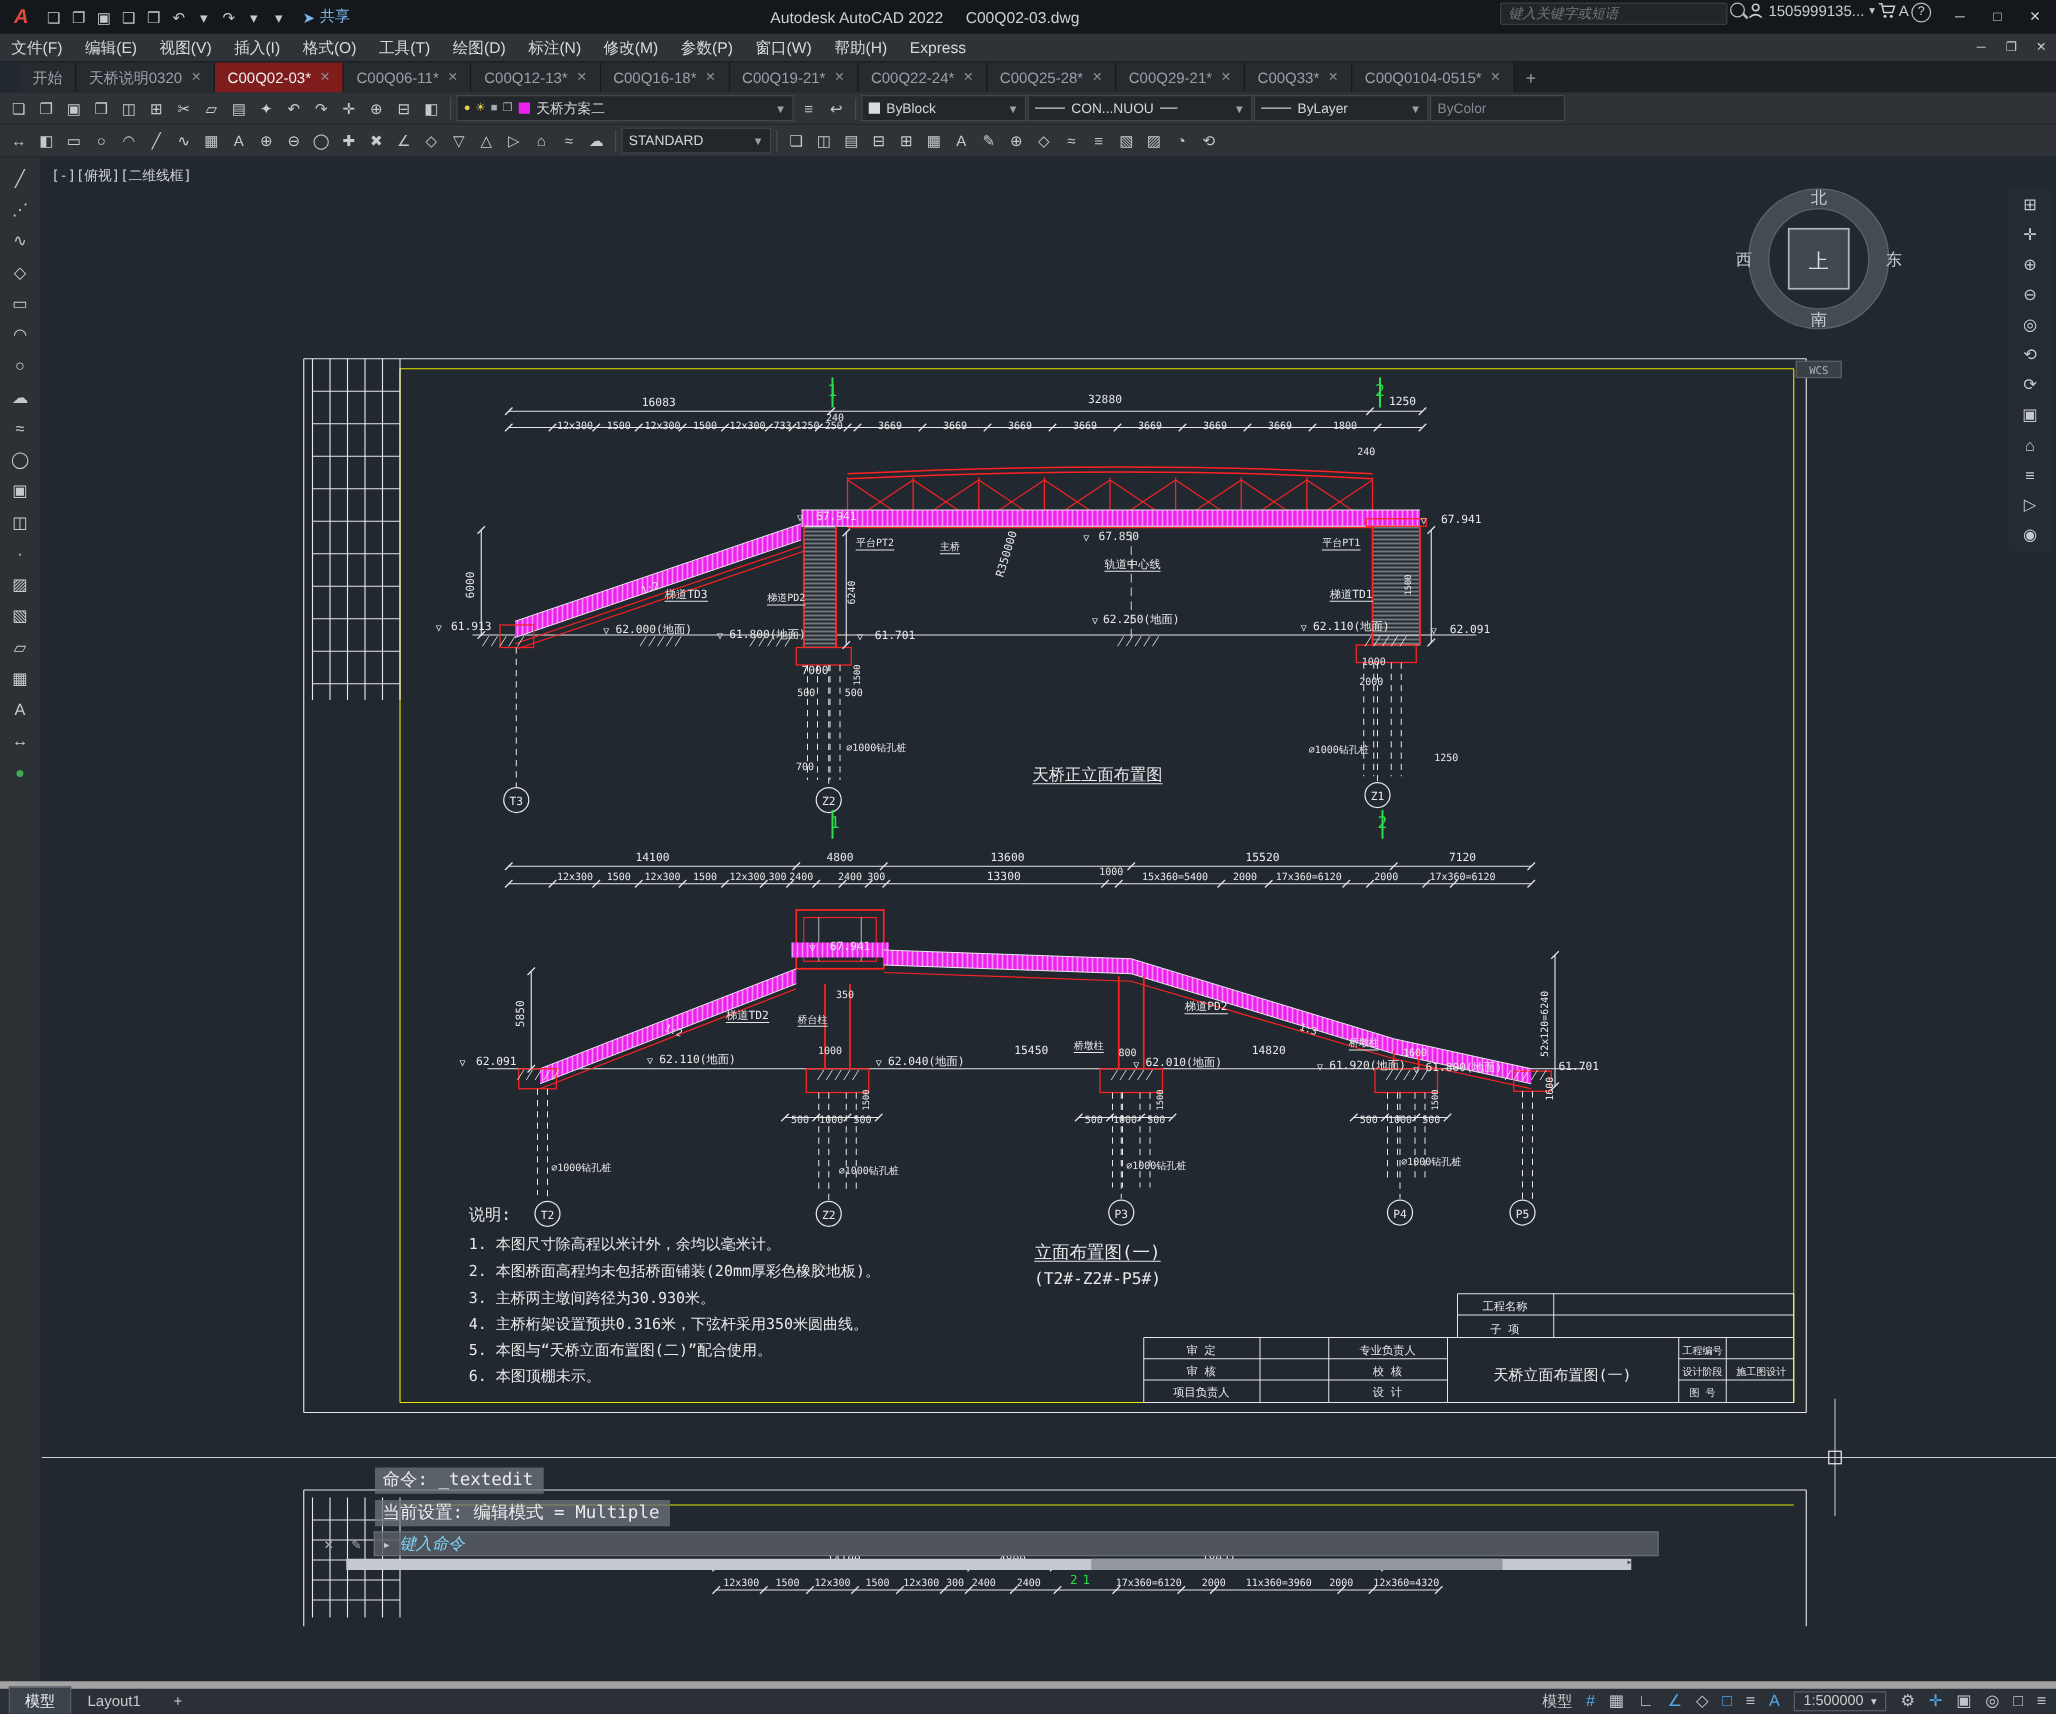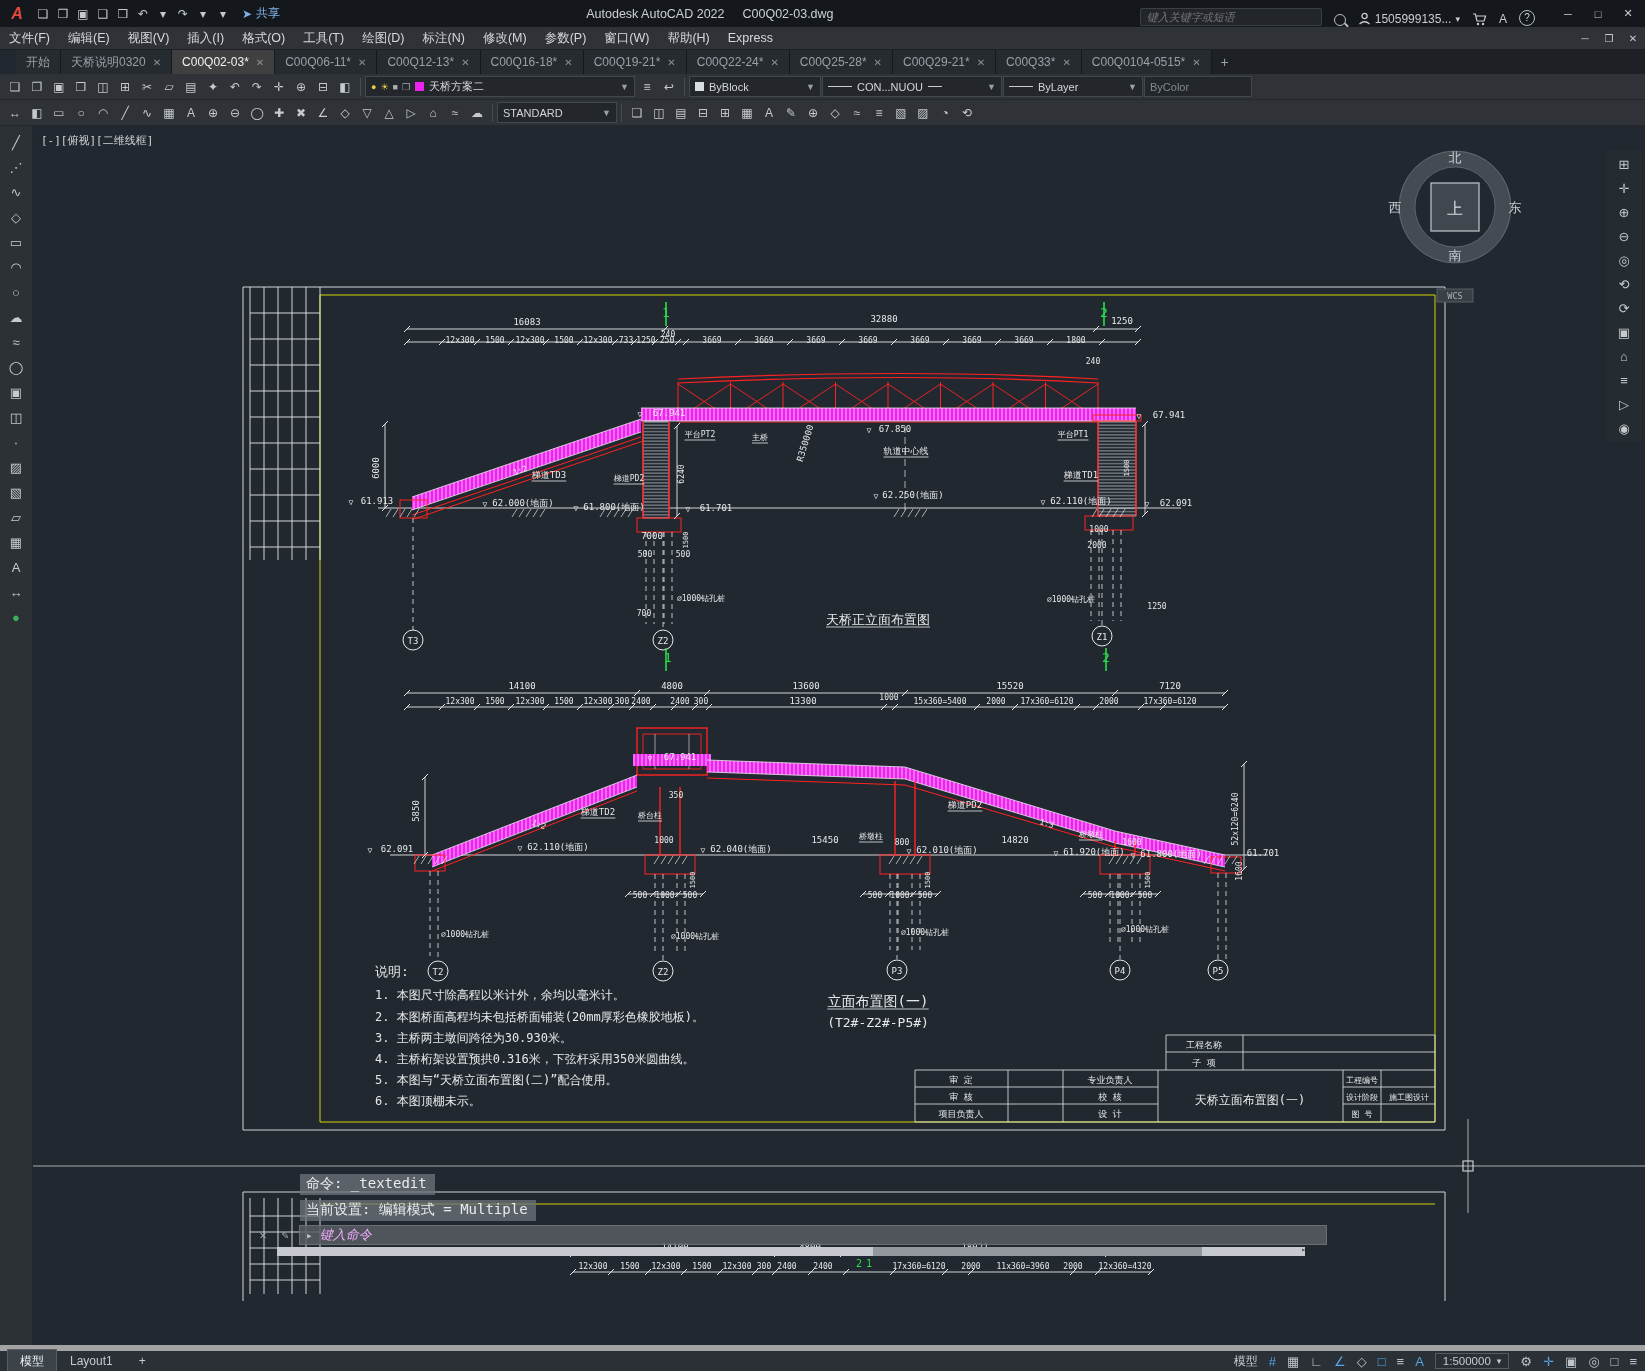--- a/index.html
+++ b/index.html
@@ -10,21 +10,21 @@
   
   .titlebar{position:absolute;left:0;top:0;width:100%;height:27px;background:#14181d;
             display:flex;align-items:center;color:#cfd2d6;font-size:12px;}
   .logo{width:26px;height:22px;display:flex;align-items:center;justify-content:center;
         color:#e04a3a;font-weight:bold;font-size:16px;font-style:italic;margin-left:4px;}
   .qat{display:flex;align-items:center;gap:2px;margin-left:4px;}
   .qat .ticon{width:18px;}
   .ticon{height:20px;display:flex;align-items:center;justify-content:center;color:#c6cacd;font-size:12px;width:22px;cursor:default;}
   .share{display:flex;align-items:center;gap:4px;margin-left:10px;color:#7fb4e8;}
   .tb-center{margin:0 auto;display:flex;gap:18px;color:#ccd0d4;font-size:12.5px;}
-  .tb-right{display:flex;align-items:flex-end;gap:12px;margin-right:2px;}
+  .tb-right{display:flex;align-items:flex-start;gap:2px;margin-right:2px;}
   .searchbox{width:168px;height:16px;background:#22262b;border:1px solid #3a3f45;border-radius:2px;
              color:#9aa0a6;font-size:11px;font-style:italic;padding:0 6px;outline:none;}
   .mag{width:10px;height:10px;border:1.5px solid #b9bec3;border-radius:50%;position:relative;}
   .mag::after{content:"";position:absolute;width:5px;height:1.5px;background:#b9bec3;transform:rotate(45deg);right:-4px;bottom:-1px;}
   .user{display:flex;align-items:center;gap:4px;color:#c9ccd0;}
   .helpq{width:14px;height:14px;border:1px solid #b9bec3;border-radius:50%;display:flex;align-items:center;justify-content:center;font-size:10px;}
   .winbtns{display:flex;margin-left:6px;}
   .winbtn{width:30px;height:24px;display:flex;align-items:center;justify-content:center;color:#c9ccd0;font-size:11px;}
 
   
@@ -32,21 +32,21 @@
            border-bottom:1px solid #1c1f23;display:flex;align-items:center;color:#d6d8db;font-size:12.5px;}
   .menu-item{padding:0 9px;height:100%;display:flex;align-items:center;}
   .doc-btns{margin-left:auto;display:flex;}
   .doc-btns .winbtn{height:20px;width:24px;font-size:10px;}
 
   
   .filetabs{position:absolute;left:16px;top:49px;width:100%;height:25px;background:#1d2126;
             display:flex;align-items:flex-end;}
   .ftab{height:24px;display:flex;align-items:center;gap:7px;padding:0 10px;background:#262b30;
         border-right:1px solid #15181c;color:#9aa0a6;font-size:12px;white-space:nowrap;}
-  .ftab.active{background:#404040;color:#f0f1f2;justify-content:flex-end;}
+  .ftab.active{background:#7f1d1d;color:#f0f1f2;justify-content:flex-end;}
   .ftab .x{color:#8a9096;font-size:10px;}
   .ftab-plus{width:26px;height:24px;display:flex;align-items:center;justify-content:center;color:#9aa0a6;font-size:14px;}
   .ftab-end{margin-left:auto;display:flex;align-items:center;}
 
   
   .toolbar{position:absolute;left:0;width:100%;height:26px;background:#2f3338;border-bottom:1px solid #24272b;
            display:flex;align-items:center;padding:0 4px;box-sizing:border-box;gap:1px;}
   .tb1{top:74px;} .tb2{top:100px;}
   .tsep{width:1px;height:18px;background:#464b51;margin:0 3px;flex:none;}
   .tdrop{height:19px;background:#23272c;border:1px solid #43484e;color:#d3d6d9;font-size:11px;
@@ -74,21 +74,21 @@
   .cmdpanel{position:absolute;left:255px;top:1173px;width:1090px;z-index:6;
             font-family:"DejaVu Sans Mono","DejaVu Sans",monospace;}
   .cmdrow{margin:0 0 4px 45px;}
   .cmdpill{display:inline-block;background:rgba(108,114,120,.78);color:#e9ebed;font-size:14px;
            padding:1px 8px 2px 6px;}
   .cmd-inputrow{display:flex;align-items:center;gap:6px;}
   .cmd-mini{color:#a7adb3;font-size:12px;width:16px;text-align:center;}
   .cmd-strip{width:1028px;height:20px;background:rgba(88,93,99,.85);border:1px solid rgba(130,136,142,.5);
              display:flex;align-items:center;gap:7px;padding:0 6px;box-sizing:border-box;}
   .cmd-caret{color:#c3c7cb;font-size:11px;}
-  .cmd-ghost{color:#f0abfc;font-size:13px;font-style:italic;}
+  .cmd-ghost{color:#7dd3fc;font-size:13px;font-style:italic;}
   .cmd-scroll{width:1028px;height:9px;background:#c6cad0;margin:2px 0 0 22px;position:relative;}
   .cmd-scroll .thumb{position:absolute;left:58%;width:32%;top:0;bottom:0;background:#93989e;}
   .cmd-scroll .arr{position:absolute;right:-1px;top:-2px;font-size:8px;color:#4a4f55;}
 
   
   .statusbar{position:absolute;left:0;bottom:0;width:100%;height:26px;background:#2b3036;
              border-top:6px solid #a3a3a3;display:flex;align-items:center;padding:0 8px;
              box-sizing:border-box;color:#c6cacd;font-size:12px;}
   .layouts{display:flex;align-items:center;gap:2px;}
   .ltab{padding:3px 12px;}

